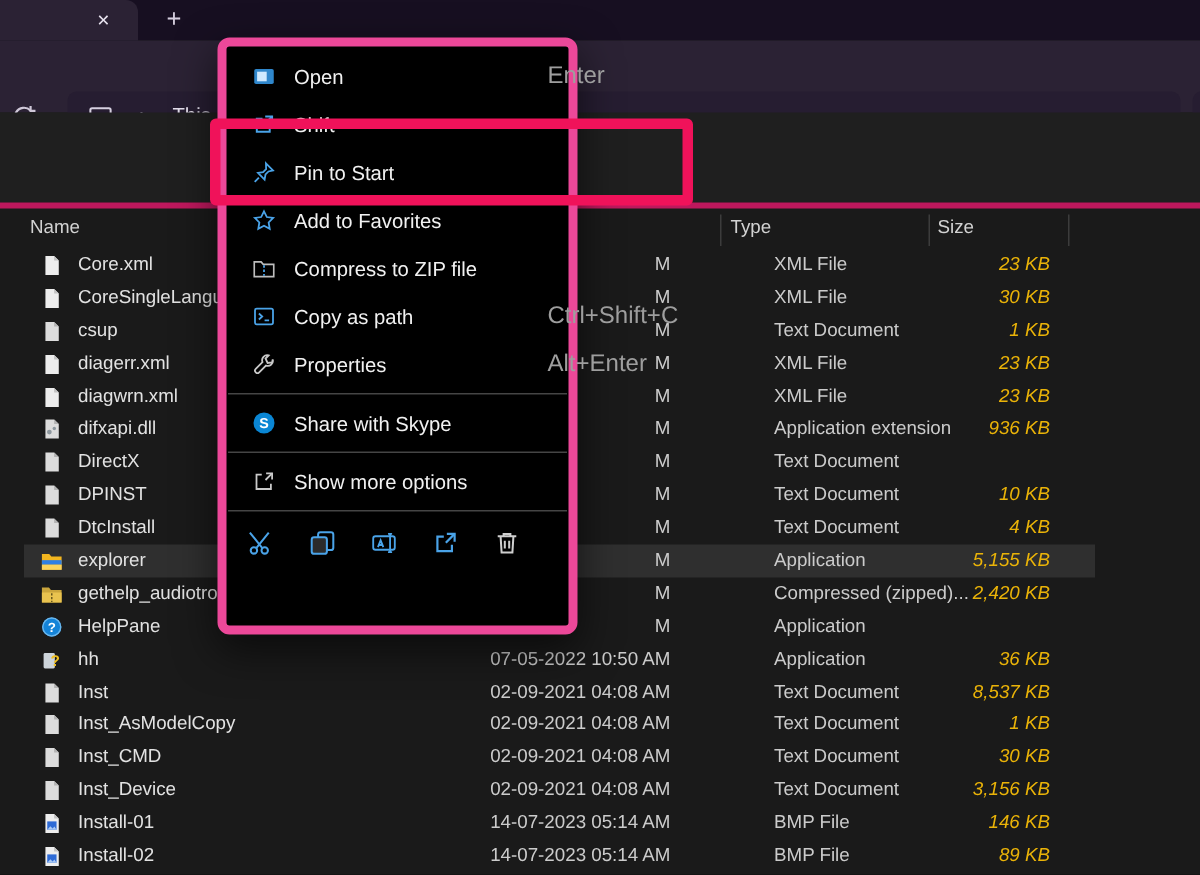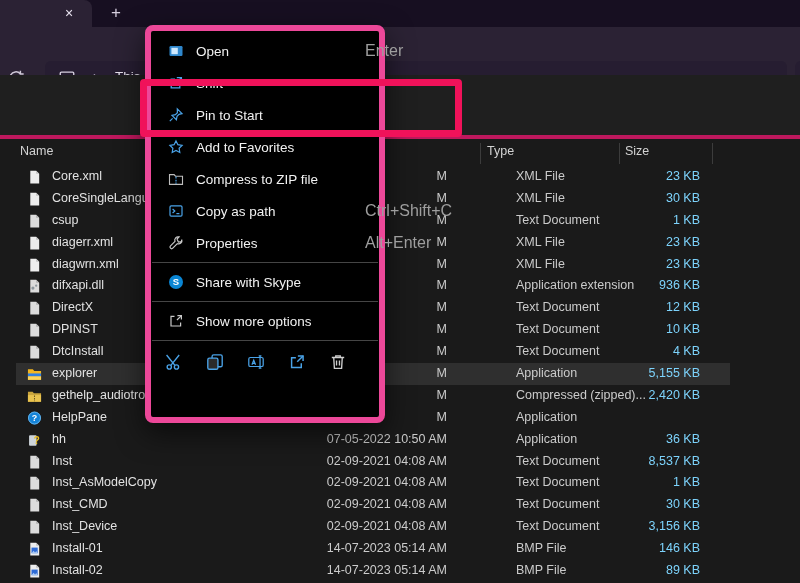--- a/index.html
+++ b/index.html
@@ -41,21 +41,21 @@
   .rows { position:absolute; left:0; top:27px; width:800px; }
   .frow { position:relative; height:21.9px; font-size:12.5px; color:#e2e2e2; }
   .frow.selected::before { content:''; position:absolute; left:16px; right:70px; top:0; bottom:0;
                            background:#2f2f2f; }
   .frow > span { position:absolute; top:0; line-height:21.9px; z-index:1; }
   .ficon { left:27px; width:15px; height:16px; top:3px !important; }
   .ficon svg { width:15px; height:16px; display:block; }
   .fname { left:52px; white-space:nowrap; }
   .fdate { left:300px; width:147px; text-align:right; color:#cbcbcb; white-space:nowrap; }
   .ftype { left:516px; color:#cbcbcb; white-space:nowrap; }
-  .fsize { left:610px; width:90px; text-align:right; color:#7dd3fc; }
+  .fsize { left:610px; width:90px; text-align:right; color:#eab308;font-style:italic; }
 
   
   .ctxmenu { position:absolute; left:145px; top:25px; width:240px; height:398px;
              background:#000000; border:6px solid #ec4899; border-radius:8px;
              box-shadow:0 10px 28px rgba(0,0,0,.6); z-index:50; padding-top:4px; }
   .mitem { position:relative; height:32px; margin:0 5px; border-radius:4px;
            display:flex; align-items:center; color:#f1f1f1; font-size:13.5px; }
   .mitem.highlighted { background:#3e3e3e; }
   .mi { width:16px; height:16px; margin-left:12px; flex:0 0 16px; }
   .mi svg { width:16px; height:16px; display:block; }
@@ -210,21 +210,20 @@
         <div class="frow">
           <span class="ficon">
             <svg viewBox="0 0 16 16">
               <path d="M3.5 1.2h6.2L13 4.5v10.3H3.5z" fill="#dcdcdc"></path>
               <path d="M9.7 1.2v3.3H13z" fill="#b2b2b2"></path>
             </svg>
           </span>
           <span class="fname">DirectX</span>
           <span class="fdate">M</span>
           <span class="ftype">Text Document</span>
-          <span class="fsize">12 KB</span>
         </div>
         <div class="frow">
           <span class="ficon">
             <svg viewBox="0 0 16 16">
               <path d="M3.5 1.2h6.2L13 4.5v10.3H3.5z" fill="#dcdcdc"></path>
               <path d="M9.7 1.2v3.3H13z" fill="#b2b2b2"></path>
             </svg>
           </span>
           <span class="fname">DPINST</span>
           <span class="fdate">M</span>

